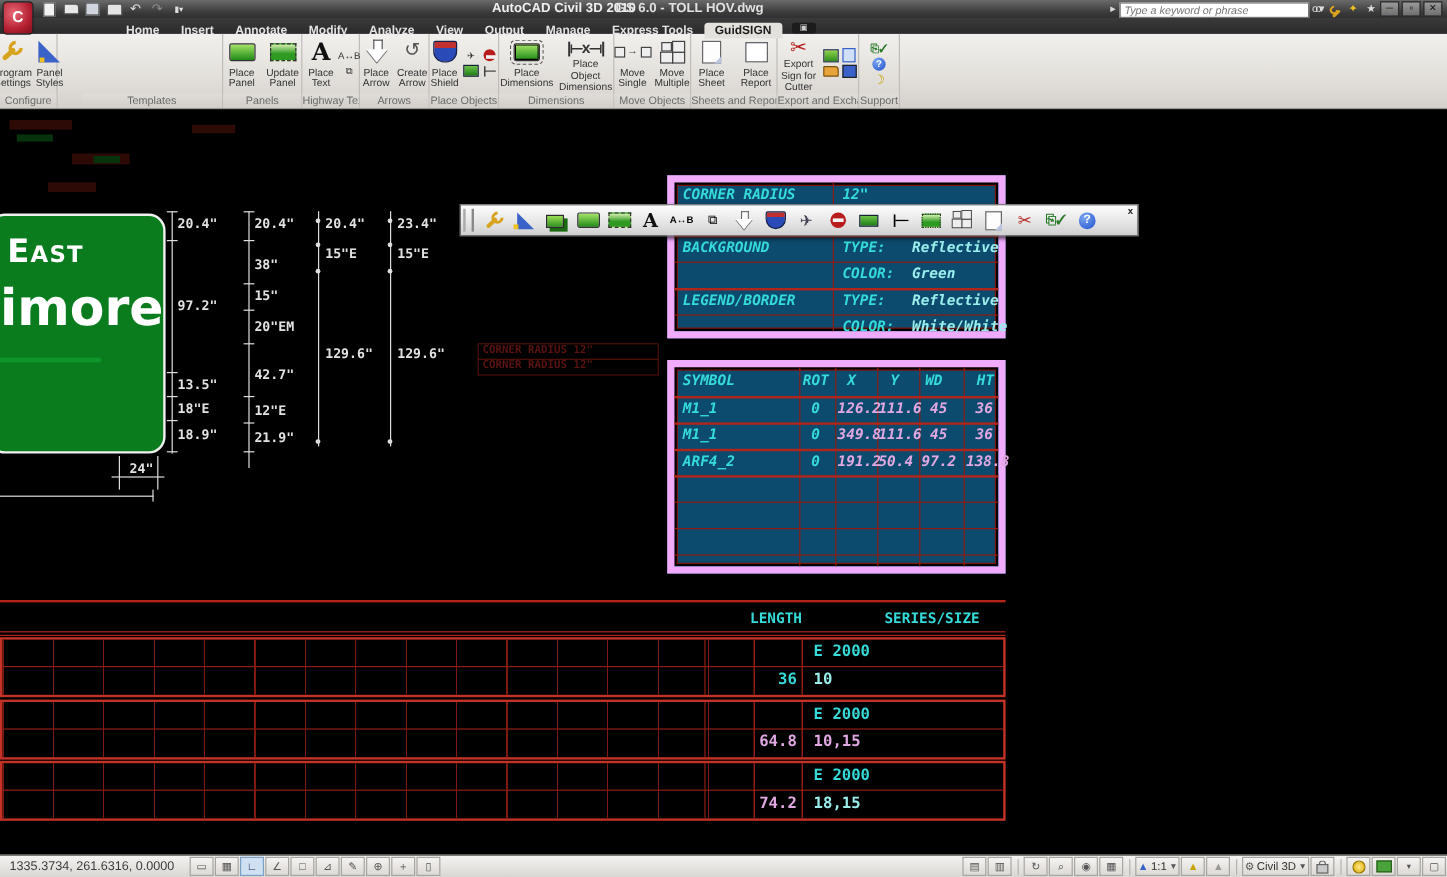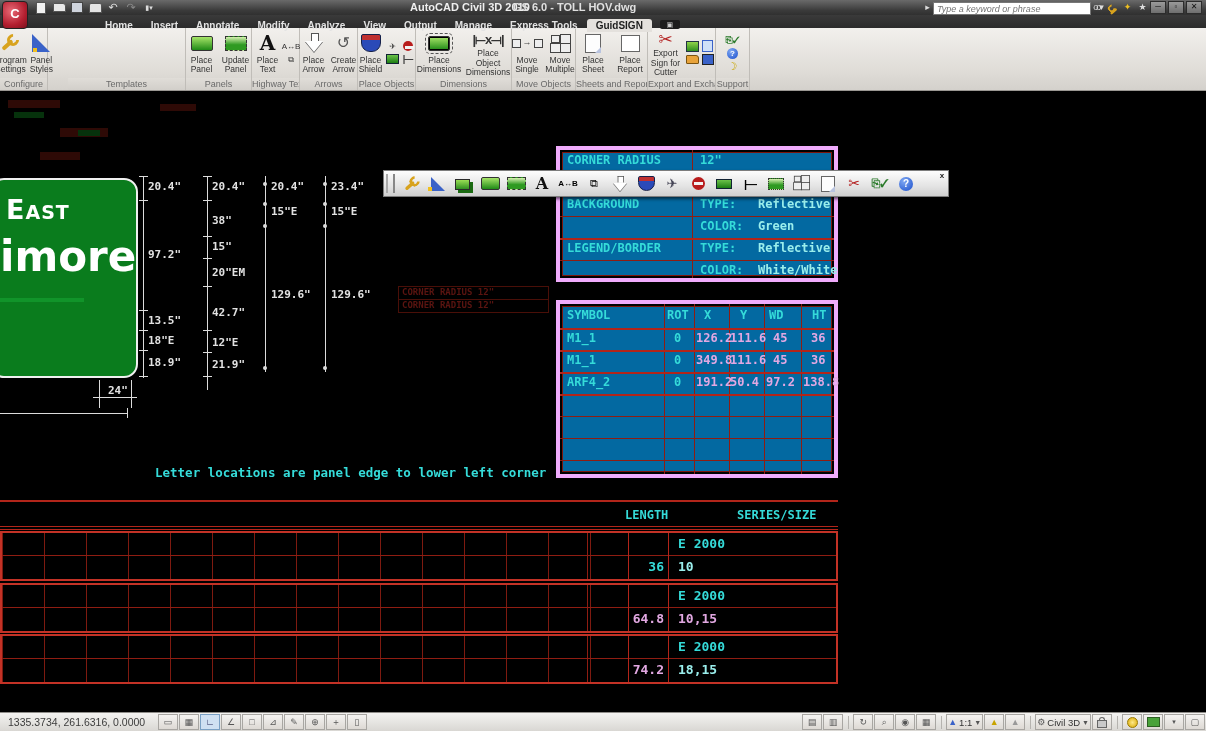--- a/index.html
+++ b/index.html
@@ -106,22 +106,22 @@
   
   #sign{position:absolute;left:-10px;top:88px;width:148px;height:200px;background:#0a7c1d;
     border:2px solid #f0f0f0;border-radius:14px;box-sizing:border-box;overflow:hidden;}
   #sign .l1{position:absolute;left:14px;top:14px;color:#fff;font-weight:bold;font-size:27px;
     font-variant:small-caps;letter-spacing:1px;font-family:"DejaVu Sans",sans-serif;}
   #sign .l2{position:absolute;left:8px;top:52px;color:#fff;font-weight:bold;font-size:42px;
     letter-spacing:0px;font-family:"DejaVu Sans",sans-serif;}
   #sign .stripe{position:absolute;left:0;top:118px;width:92px;height:4px;background:#11942a;}
 
   
-  .redtbl{position:absolute;border:4px solid #f0abfc;box-shadow:inset 0 0 0 2px #000,inset 0 0 0 3px #7c150c;
-    background:#0369a1;box-sizing:border-box;}
+  .redtbl{position:absolute;border:6px solid #f0abfc;box-shadow:inset 0 0 0 2px #000,inset 0 0 0 3px #7c150c;
+    background:#0c4a6e;box-sizing:border-box;font-style:italic;}
   .rl-h{position:absolute;left:0;right:0;height:2px;background:#b2251a;}
   .rl-v{position:absolute;top:0;bottom:0;width:1px;background:#8f1d12;}
   .ctext{position:absolute;font-family:"DejaVu Sans Mono",monospace;font-weight:bold;font-size:12px;white-space:nowrap;}
 
   
   #floattb{position:absolute;left:383px;top:80px;width:566px;height:27px;z-index:10;
     background:linear-gradient(#fdfdfd,#e4e4e4 60%,#cfcfcf);border:1px solid #7d7d7d;box-shadow:1px 2px 3px rgba(0,0,0,.6);
     display:flex;align-items:center;box-sizing:border-box;}
   .grip{width:5px;height:19px;margin:0 4px 0 2px;border-left:2px solid #aaa;border-right:2px solid #888;}
   .tbtn{width:26px;height:23px;display:flex;align-items:center;justify-content:center;}
@@ -531,21 +531,20 @@
     <span class="ctext pink" style="left:251px;top:49px;">36</span>
 
     <span class="ctext cyan" style="left:7px;top:71px;">ARF4_2</span>
     <span class="ctext cyan" style="left:114px;top:71px;">0</span>
     <span class="ctext pink" style="left:136px;top:71px;">191.2</span>
     <span class="ctext pink" style="left:170px;top:71px;">50.4</span>
     <span class="ctext pink" style="left:206px;top:71px;">97.2</span>
     <span class="ctext pink" style="left:243px;top:71px;">138.8</span>
   </div>
 
-  <span class="ctext cyan" style="left:155px;top:375px;font-size:12.5px;">Letter locations are panel edge to lower left corner</span>
 
   <div id="lt-bar">
     <span class="ctext cyan" style="left:4px;top:4px;font-size:16px;margin-top:38px;">TIONS (X)</span>
     <span class="ctext cyan" style="left:625px;top:6px;">LENGTH</span>
     <span class="ctext cyan" style="left:737px;top:6px;">SERIES/SIZE</span>
   </div>
 
   <div class="lsec" style="top:441px;">
     <div class="lgrid"></div>
     <div class="lmid"></div>

